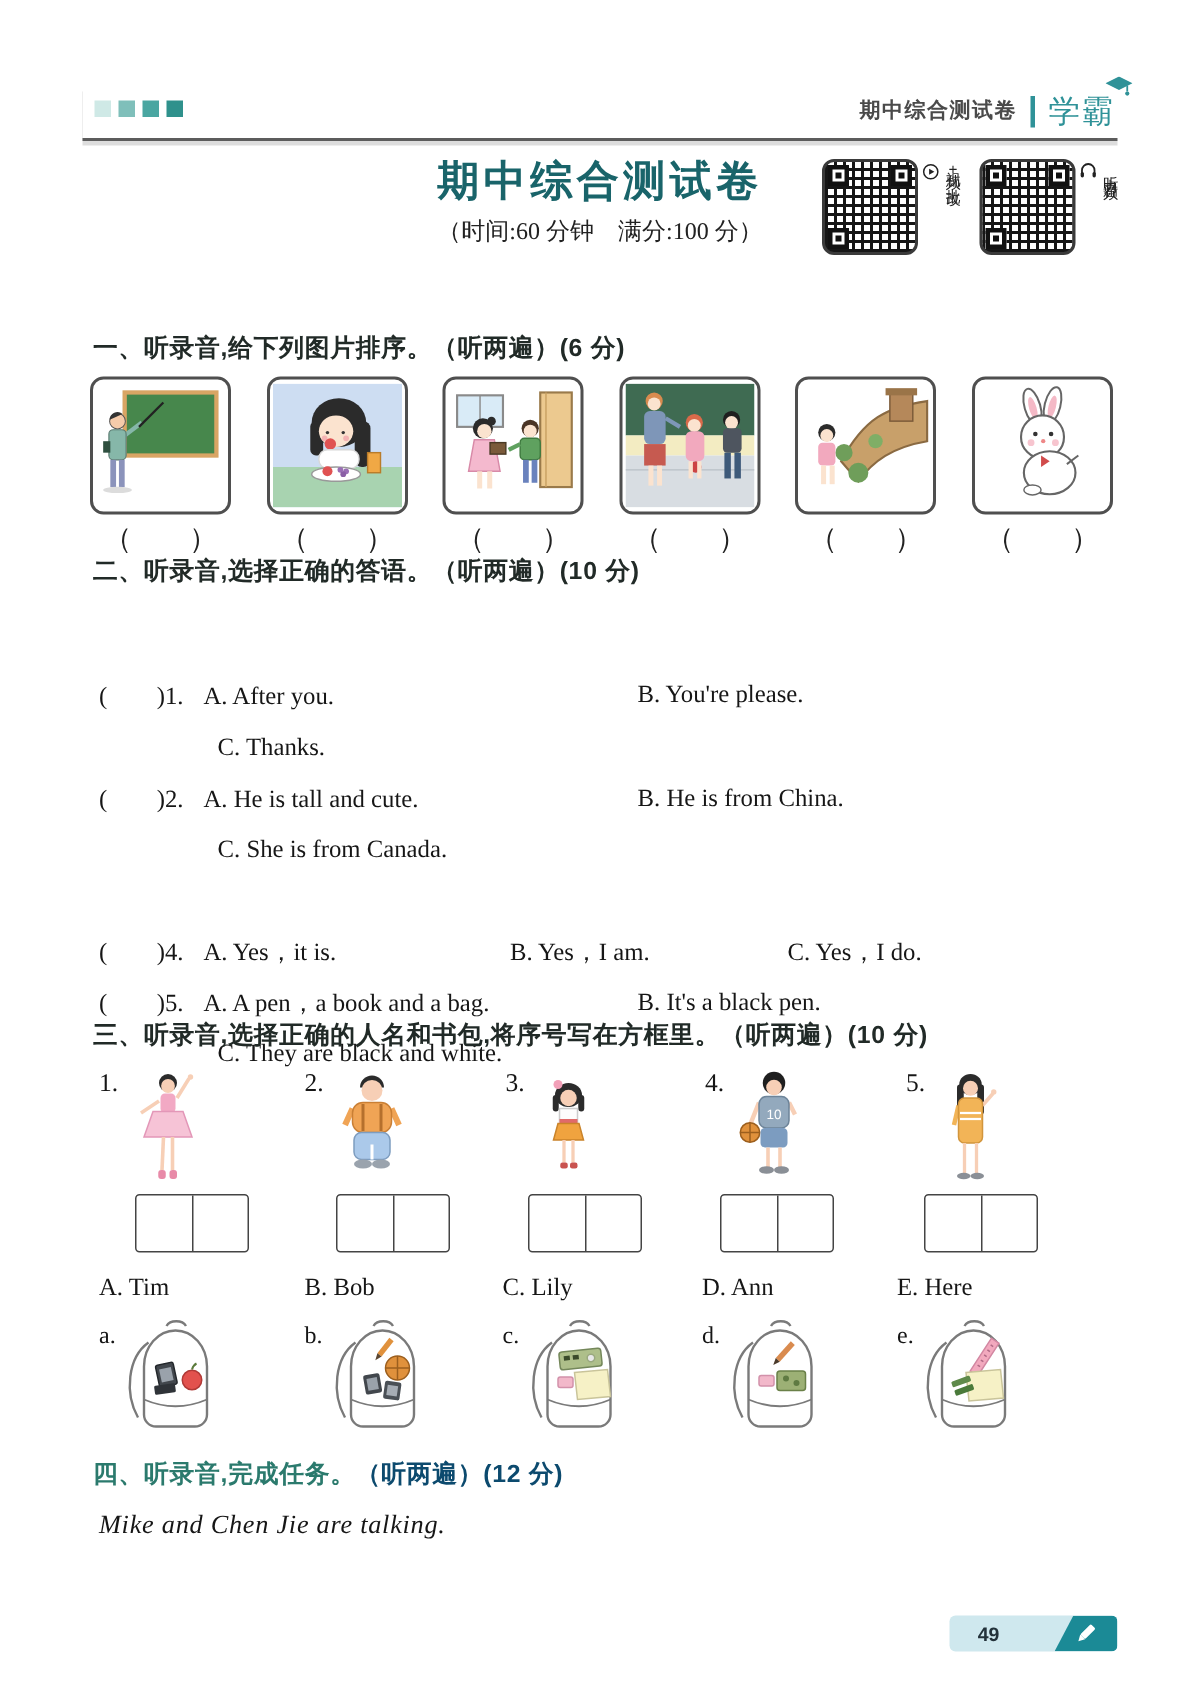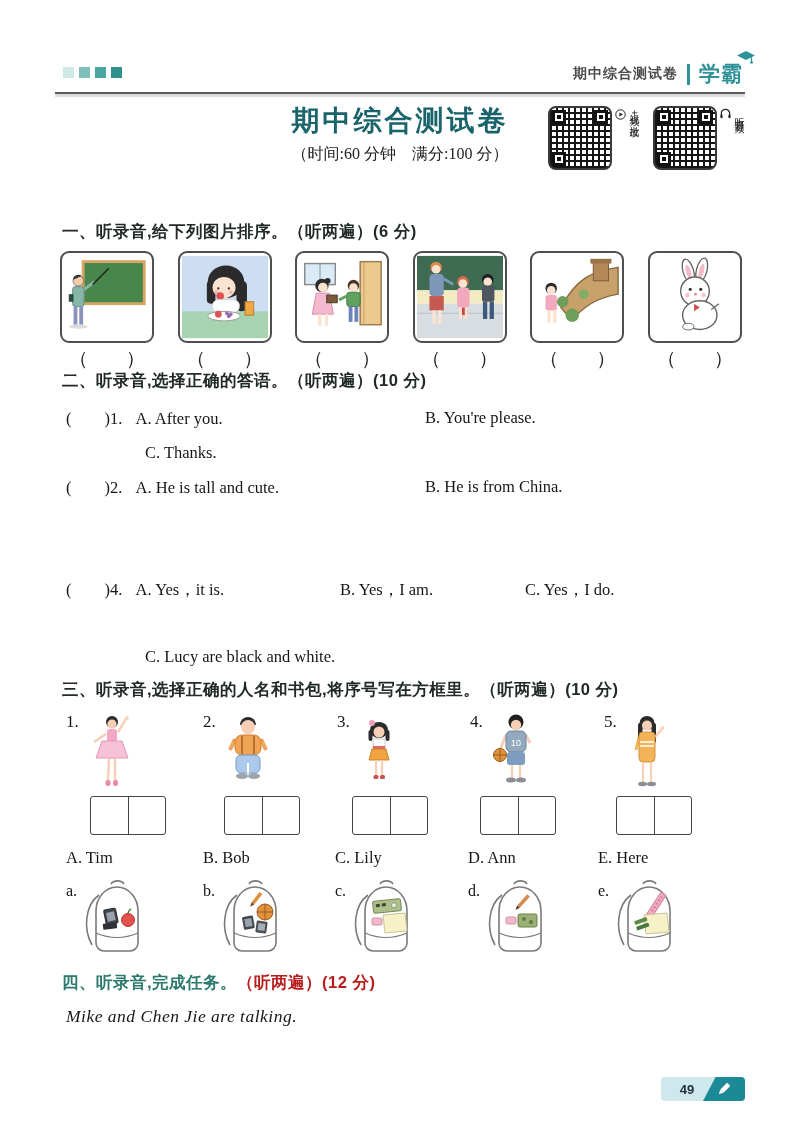--- a/index.html
+++ b/index.html
@@ -7,21 +7,21 @@
         font-family:"Liberation Sans","DejaVu Sans",sans-serif;color:#1c1c1c;}
   
   .header{position:absolute;left:55px;right:55px;top:58px;height:34px;
           border-bottom:2px solid #5c5c5c;box-shadow:0 3px 0 rgba(120,120,120,.25);}
   .squares{position:absolute;left:8px;top:9px;display:flex;gap:5px;}
   .squares span{width:11px;height:11px;display:block;}
   .sq1{background:#cfe9e6}.sq2{background:#7fbfba}.sq3{background:#4aa6a1}.sq4{background:#2f918c}
   .brand{position:absolute;right:2px;top:2px;display:flex;align-items:center;gap:9px;}
   .brand .doc{font-size:14px;font-weight:700;color:#4a4a4a;letter-spacing:1px;}
   .brand .bar{width:3px;height:21px;background:#2f9298;}
-  .xueba{position:relative;font-size:21px;font-weight:700;color:#2f9298;letter-spacing:1px;}
+  .xueba{position:relative;font-size:21px;font-weight:400;color:#2f9298;letter-spacing:1px;}
   .cap{position:absolute;right:-12px;top:-9px;}
   
   .title{position:absolute;top:102px;left:0;right:0;text-align:center;font-size:28px;
          font-weight:800;color:#19646a;letter-spacing:3px;}
   .subtitle{position:absolute;top:144px;left:0;right:0;text-align:center;font-size:16px;
             font-family:"Liberation Serif","DejaVu Serif",serif;color:#222;}
   
   .qrs{position:absolute;top:106px;right:56px;display:flex;gap:14px;}
   .qr-unit{display:flex;align-items:flex-start;}
   .qr{width:60px;height:60px;border:2px solid #3a3a3a;border-radius:8px;position:relative;background:
@@ -33,51 +33,51 @@
   .qr-label{writing-mode:vertical-rl;font-size:10px;line-height:1;color:#222;margin-left:3px;
             display:flex;flex-direction:column;align-items:center;gap:3px;letter-spacing:2px;}
   .qicon{writing-mode:horizontal-tb;margin-top:2px;}
   
   .part-header{position:absolute;top:193px;left:0;right:0;text-align:center;font-size:17.5px;
                font-weight:800;color:#1d6b5c;letter-spacing:1px;}
   .shead{position:absolute;left:62px;font-size:16.5px;font-weight:800;color:#212a27;letter-spacing:.5px;white-space:nowrap;}
   .h1{top:221px}.h2{top:370px}.h3{top:679px}
   .h4{top:972px}
   .h4main{color:#2b7a6d;}
-  .h4rest{color:#b91c1c;}
+  .h4rest{color:#0c4a6e;}
   
   .imgrow{position:absolute;left:60px;right:58px;top:251px;display:flex;justify-content:space-between;}
   .imgcol{display:flex;flex-direction:column;align-items:center;gap:3px;}
   .imgbox{width:90px;height:88px;border:2px solid #4f4f4f;border-radius:9px;overflow:hidden;
           background:#fff;display:flex;align-items:center;justify-content:center;}
   .ansp{font-size:19px;font-family:"Liberation Serif","DejaVu Serif",serif;color:#222;}
   
   .s2row{position:absolute;left:66px;right:30px;font-size:16.5px;white-space:nowrap;
-         font-family:"Liberation Serif","DejaVu Serif",serif;color:#161616;}
+         font-family:"Liberation Serif","DejaVu Serif",serif;color:#161616;margin-top:45px;}
   .s2row .qn{margin-right:10px;}
   .optB,.optC{position:absolute;top:0;}
   .b359{left:359px}.b274{left:274px}.c459{left:459px}
   .crow{padding-left:79px;}
   
   .figcol{position:absolute;top:712px;display:flex;align-items:flex-start;gap:7px;}
   .fignum{font-size:17px;font-family:"Liberation Serif","DejaVu Serif",serif;color:#161616;}
   .abox{position:absolute;top:796px;width:74px;height:37px;border:1.6px solid #444;border-radius:3px;
         display:flex;background:#fff;}
   .abox i{flex:1;border-right:1.6px solid #444;}
   .abox i.last{border-right:none;}
   .nameopt{position:absolute;top:848px;font-size:16.5px;
            font-family:"Liberation Serif","DejaVu Serif",serif;color:#161616;}
   .bagcol{position:absolute;top:874px;display:flex;align-items:flex-start;gap:4px;}
   .baglabel{font-size:16px;margin-top:8px;font-family:"Liberation Serif","DejaVu Serif",serif;color:#161616;}
   
   .mike{position:absolute;left:66px;top:1006px;font-size:17.5px;font-style:italic;
         font-family:"Liberation Serif","DejaVu Serif",serif;color:#161616;letter-spacing:.5px;}
   .task{position:absolute;left:63px;top:1040px;font-size:15.5px;font-weight:600;color:#1c1c1c;white-space:nowrap;}
   
-  .badge{position:absolute;top:1077px;right:55px;width:84px;height:24px;border-radius:4px;
+  .badge{position:absolute;top:1077px;right:55px;width:112px;height:24px;border-radius:4px;
          background:#cfe8ee;overflow:hidden;display:flex;align-items:center;}
   .pnum{flex:0 0 52px;text-align:center;font-size:13px;font-weight:700;color:#23323a;}
   .pencil{position:absolute;right:0;top:0;bottom:0;width:42px;background:#1b8a96;
           clip-path:polygon(30% 0,100% 0,100% 100%,0 100%);display:flex;align-items:center;justify-content:center;}
   svg{display:block;}
 </style>
 </head>
 <body>
 
 <div class="page">
@@ -300,31 +300,39 @@
   </div>
   <div class="s2row crow" style="top:443px">
     <span>C. Thanks.</span>
   </div>
 
   <div class="s2row" style="top:477px">
     <span class="qn">(　　)2.</span>
     <span>A. He is tall and cute.</span>
     <span class="optB b359">B. He is from China.</span>
   </div>
+  <div class="s2row crow" style="top:511px">
+    <span>C. She is from Canada.</span>
+  </div>
 
 
   <div class="s2row" style="top:579px">
     <span class="qn">(　　)4.</span>
     <span>A. Yes，it is.</span>
     <span class="optB b274">B. Yes，I am.</span>
     <span class="optC c459">C. Yes，I do.</span>
   </div>
 
+  <div class="s2row" style="top:613px">
+    <span class="qn">(　　)5.</span>
+    <span>A. A pen，a book and a bag.</span>
+    <span class="optB b359">B. It's a black pen.</span>
+  </div>
   <div class="s2row crow" style="top:647px">
-    <span>C. Lucy are black and white.</span>
+    <span>C. They are black and white.</span>
   </div>
 
   <div class="shead h3">三、听录音,选择正确的人名和书包,将序号写在方框里。（听两遍）(10 分)</div>
 
   <div class="figcol" style="left:66px">
     <span class="fignum">1.</span>
     <svg width="52" height="78" viewBox="0 0 52 78">
       <circle cx="26" cy="10" r="6" fill="#2b2b2b"></circle>
       <circle cx="26" cy="12" r="4.6" fill="#f7cfb6"></circle>
       <line x1="20" y1="22" x2="8" y2="30" stroke="#f7cfb6" stroke-width="2.4"></line>

